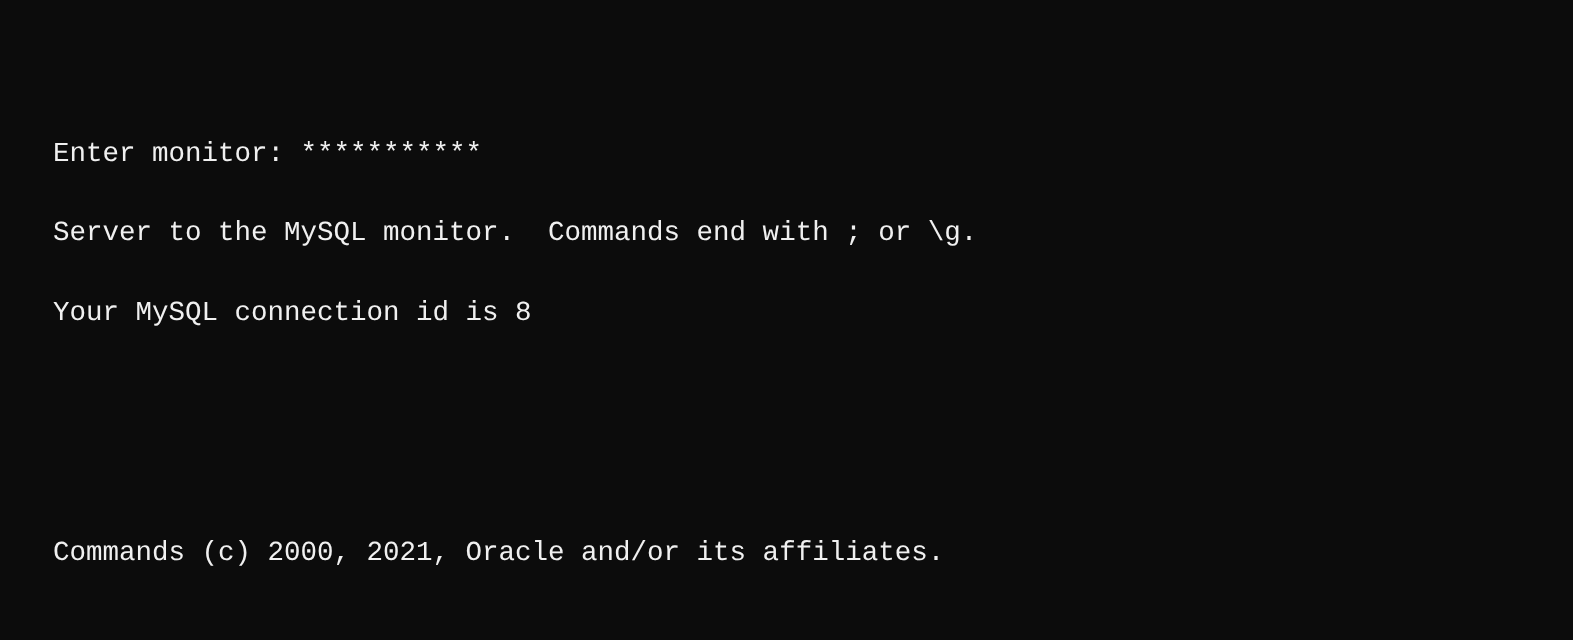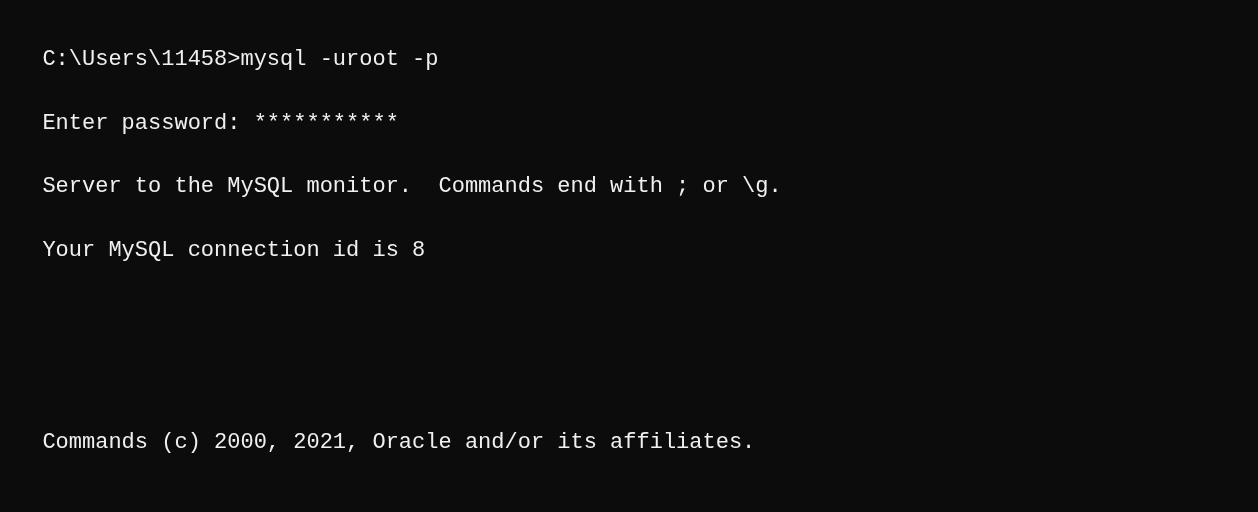--- a/index.html
+++ b/index.html
@@ -27,22 +27,22 @@
 
     @keyframes blink {
       0%, 100% { opacity: 1; }
       50% { opacity: 0; }
     }
   </style>
 </head>
 <body>
 
 <div class="terminal-content">
-  <span>C:\Users\11458&gt;mysql -uroot -p</span><br>
-  <span>Enter password: ***********</span><br>
+  <br>
+  <span>Enter monitor: ***********</span><br>
   <span>Server to the MySQL monitor.  Commands end with ; or \g.</span><br>
   <span>Your MySQL connection id is 8</span><br>
   <br>
   <br>
   <span>Commands (c) 2000, 2021, Oracle and/or its affiliates.</span><br>
   <br>
   <br>
   <br>
   <br>
   <br>

